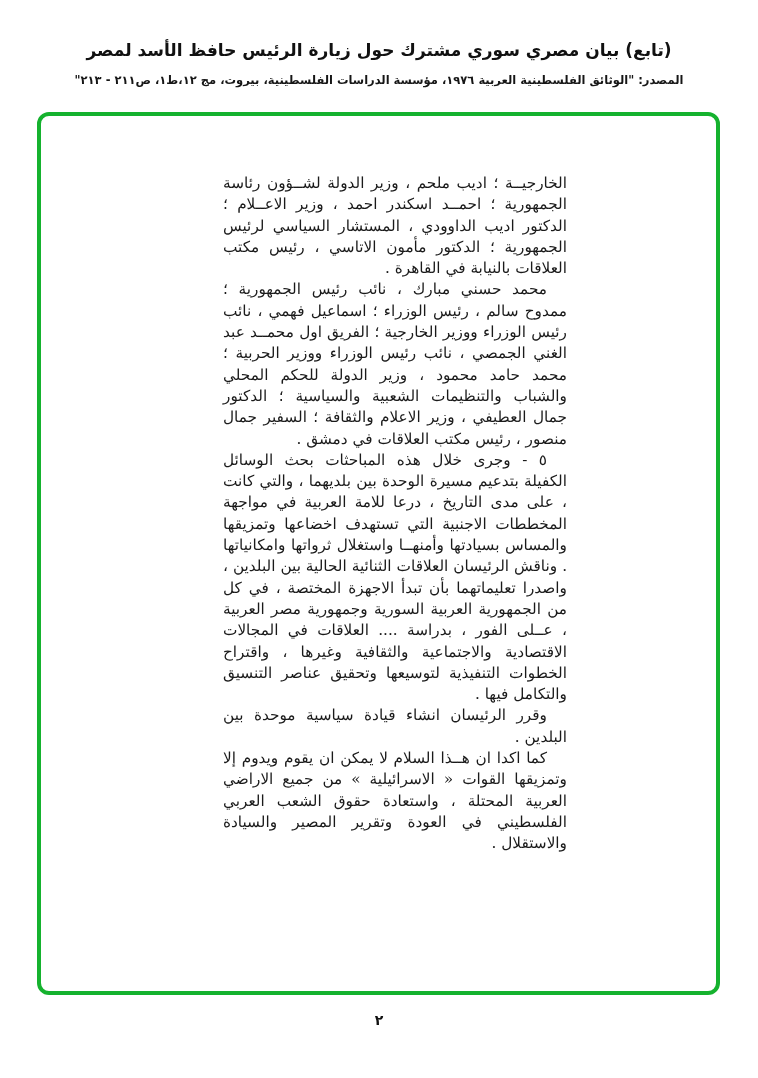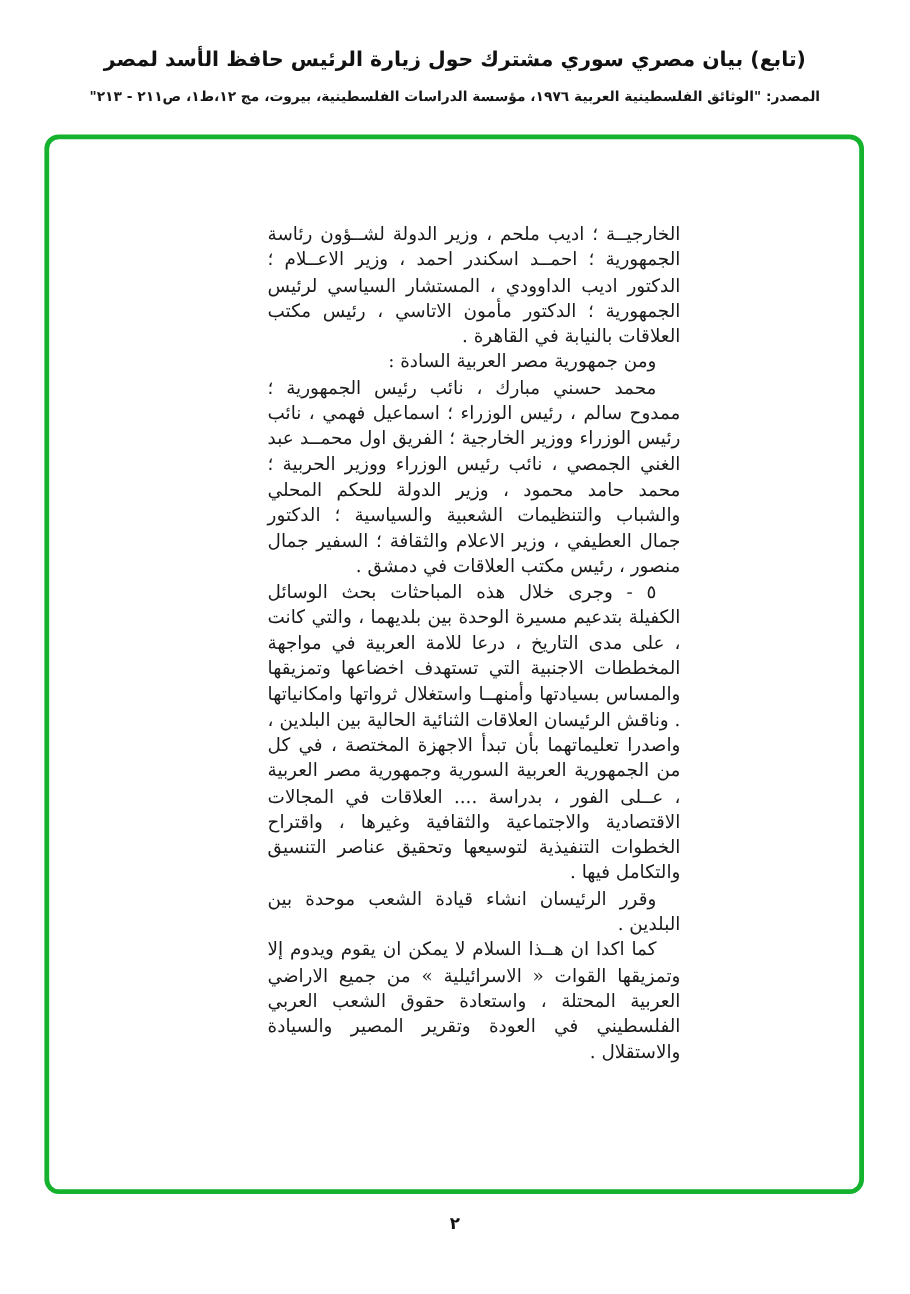--- a/index.html
+++ b/index.html
@@ -46,21 +46,21 @@
     top: 112px;
     width: 675px;
     height: 875px;
     border: 4px solid #15b22e;
     border-radius: 12px;
     background: transparent;
   }
   .text-block {
     position: absolute;
     left: 223px;
-    top: 185px;
+    top: 173px;
     width: 344px;
     direction: rtl;
     text-align: justify;
     font-size: 15.3px;
     line-height: 21.3px;
     color: #1a1a1a;
   }
   .text-block p {
     margin: 0;
     padding: 0;
@@ -87,22 +87,21 @@
 <div class="page">
 
   <div class="doc-title">(تابع) بيان مصري سوري مشترك حول زيارة الرئيس حافظ الأسد لمصر</div>
 
   <div class="doc-source">المصدر: "الوثائق الفلسطينية العربية ١٩٧٦، مؤسسة الدراسات الفلسطينية، بيروت، مج ١٢،ط١، ص٢١١ - ٢١٣"</div>
 
   <div class="green-box"></div>
 
   <div class="text-block">
     <p class="no-indent">الخارجيــة ؛ اديب ملحم ، وزير الدولة لشــؤون رئاسة الجمهورية ؛ احمــد اسكندر احمد ، وزير الاعــلام ؛ الدكتور اديب الداوودي ، المستشار السياسي لرئيس الجمهورية ؛ الدكتور مأمون الاتاسي ، رئيس مكتب العلاقات بالنيابة في القاهرة .</p>
-    <p>ومن جمهورية مصر العربية السادة :</p>
     <p>محمد حسني مبارك ، نائب رئيس الجمهورية ؛ ممدوح سالم ، رئيس الوزراء ؛ اسماعيل فهمي ، نائب رئيس الوزراء ووزير الخارجية ؛ الفريق اول محمــد عبد الغني الجمصي ، نائب رئيس الوزراء ووزير الحربية ؛ محمد حامد محمود ، وزير الدولة للحكم المحلي والشباب والتنظيمات الشعبية والسياسية ؛ الدكتور جمال العطيفي ، وزير الاعلام والثقافة ؛ السفير جمال منصور ، رئيس مكتب العلاقات في دمشق .</p>
     <p>٥ - وجرى خلال هذه المباحثات بحث الوسائل الكفيلة بتدعيم مسيرة الوحدة بين بلديهما ، والتي كانت ، على مدى التاريخ ، درعا للامة العربية في مواجهة المخططات الاجنبية التي تستهدف اخضاعها وتمزيقها والمساس بسيادتها وأمنهــا واستغلال ثرواتها وامكانياتها . وناقش الرئيسان العلاقات الثنائية الحالية بين البلدين ، واصدرا تعليماتهما بأن تبدأ الاجهزة المختصة ، في كل من الجمهورية العربية السورية وجمهورية مصر العربية ، عــلى الفور ، بدراسة .... العلاقات في المجالات الاقتصادية والاجتماعية والثقافية وغيرها ، واقتراح الخطوات التنفيذية لتوسيعها وتحقيق عناصر التنسيق والتكامل فيها .</p>
-    <p>وقرر الرئيسان انشاء قيادة الشعب موحدة بين البلدين .</p>
+    <p>وقرر الرئيسان انشاء قيادة سياسية موحدة بين البلدين .</p>
     <p>كما اكدا ان هــذا السلام لا يمكن ان يقوم ويدوم إلا وتمزيقها القوات « الاسرائيلية » من جميع الاراضي العربية المحتلة ، واستعادة حقوق الشعب العربي الفلسطيني في العودة وتقرير المصير والسيادة والاستقلال .</p>
   </div>
 
   <div class="page-number">٢</div>
 
 </div>
 
 </body></html>

